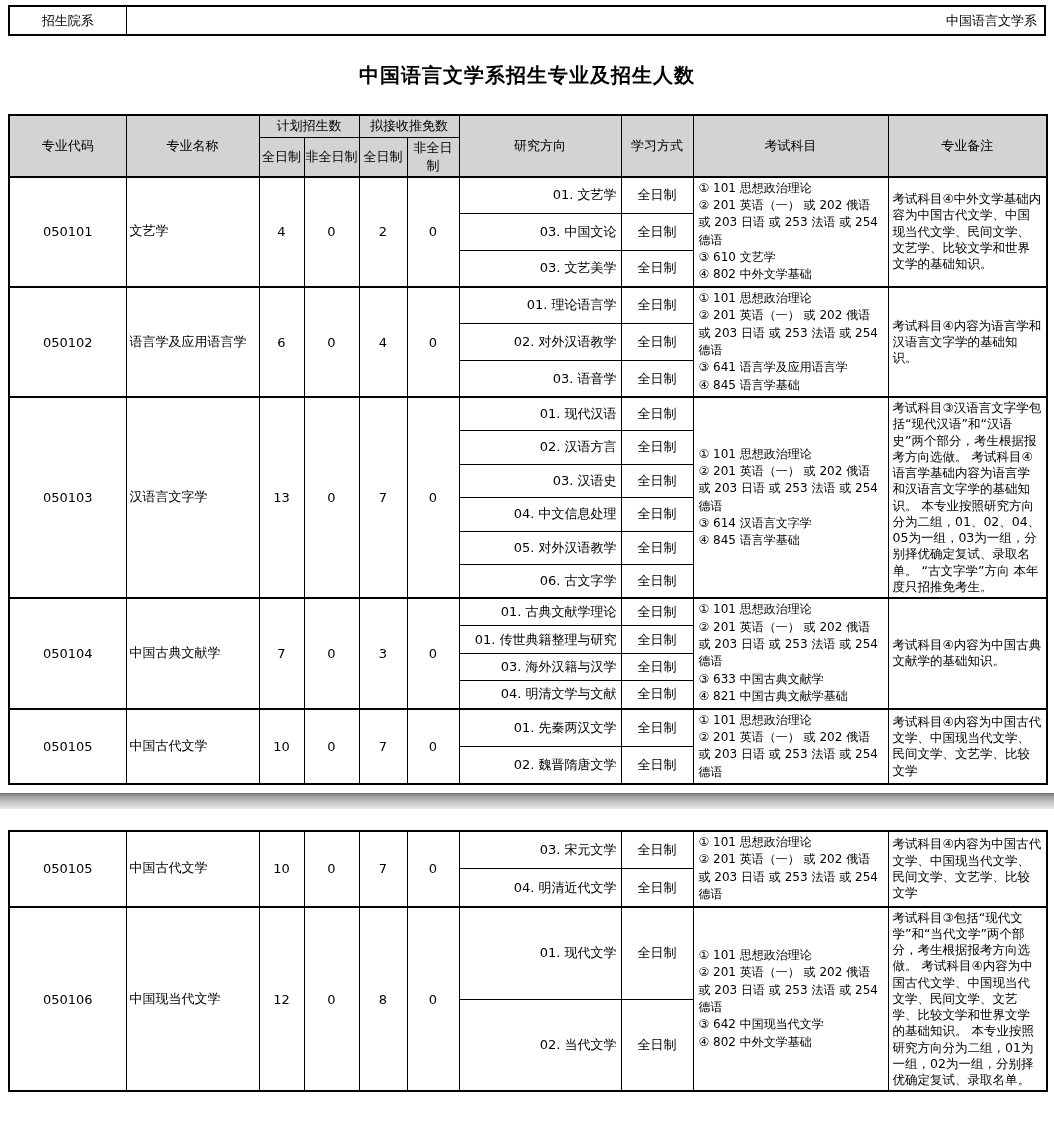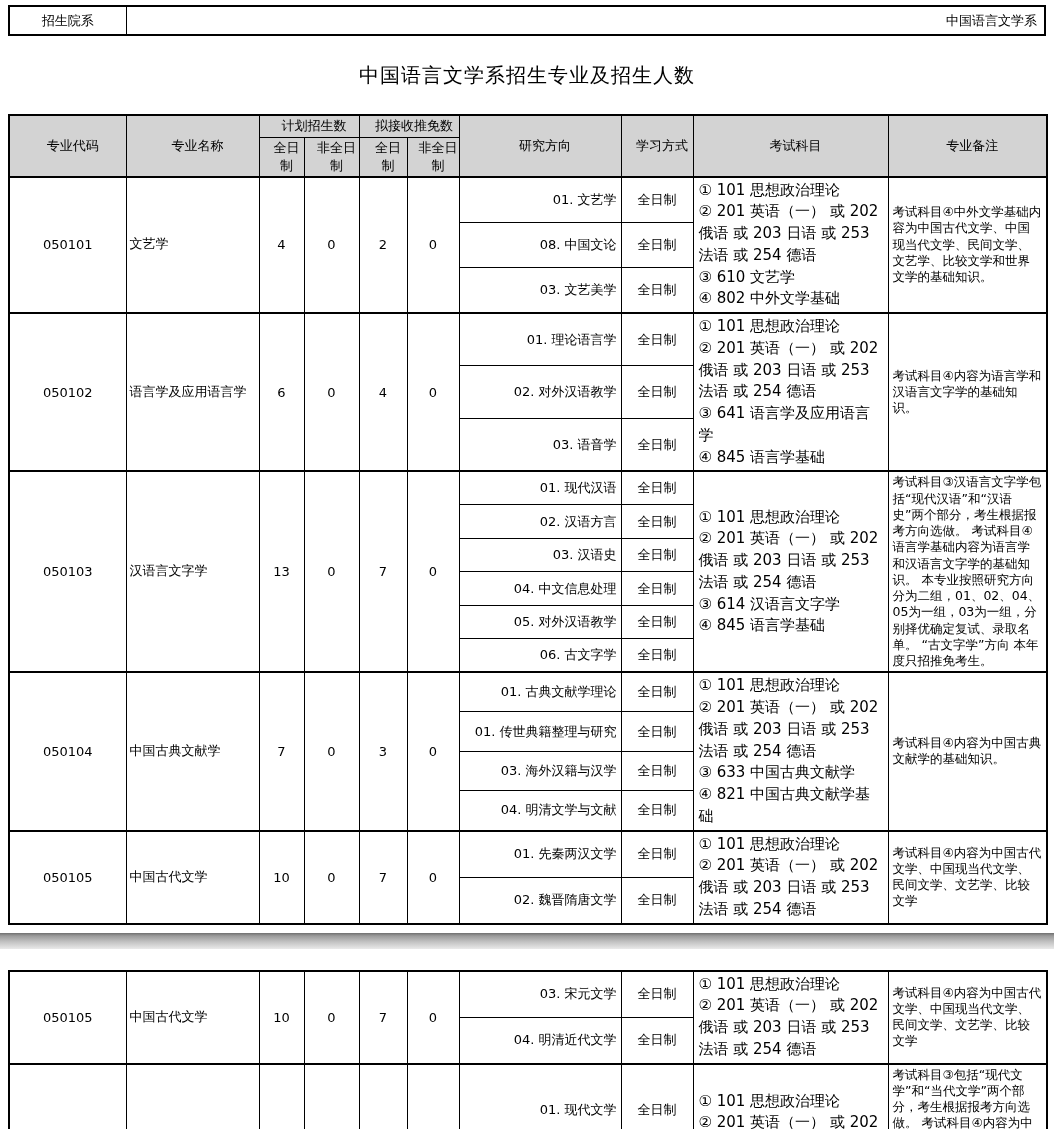--- a/index.html
+++ b/index.html
@@ -8,34 +8,34 @@
 
   table { border-collapse:collapse; table-layout:fixed; }
 
   
   .info-table { width:1038px; margin:5px 0 0 8px; border:2px solid #000; }
   .info-table td { border:1px solid #000; font-size:13px; padding:2px 7px; overflow:hidden; }
   .info-table td.label { text-align:center; padding:2px 2px; }
   .info-table td.value { text-align:right; }
 
   
-  .title { font-size:20px; font-weight:normal; text-align:center; margin:26px 0 0 0; letter-spacing:1px; }
+  .title { font-size:20px; font-weight:bold; text-align:center; margin:26px 0 0 0; letter-spacing:1px; }
 
   
   .main { width:1038px; margin:25px 0 0 8px; border:2px solid #000; }
   .main.second { margin-top:21px; }
   .main th, .main td { border:1px solid #000; overflow:hidden; }
-  .main thead th { background:#d3d3d3; font-weight:normal; font-size:13px; text-align:center;padding-left:11px; }
+  .main thead th { background:#d3d3d3; font-weight:normal; font-size:13px; text-align:center; }
   .main thead tr.h2 th { border-bottom-width:2px; }
   .main tbody tr:first-child > td { border-top-width:2px; }
   .main td { font-size:13px; vertical-align:middle; }
   td.code, td.num, td.mode { text-align:center; }
   td.name { text-align:left; padding:1px 3px; line-height:1.3; }
   td.dir  { text-align:right; padding:1px 4px; }
-  td.exam { text-align:left; padding:2px 5px; white-space:pre-line; line-height:1.45; font-size:15px; }
+  td.exam { text-align:left; padding:2px 5px; white-space:pre-line; line-height:1.45; font-size:12px; }
   td.note { text-align:left; padding:2px 4px; line-height:1.3; font-size:12.5px; }
 
   
   .page-sep { height:16px; width:1054px; margin:8px 0 0 0;
     background:linear-gradient(to bottom,#6f6f6f 0%, #9a9a9a 18%, #c2c2c2 55%, #e9e9e9 100%); }
 </style>
 </head>
 <body>
 
 <div class="page">
@@ -97,21 +97,21 @@
         <td class="num" rowspan="3">0</td>
         <td class="dir">01. 文艺学</td>
         <td class="mode">全日制</td>
         <td class="exam" rowspan="3">① 101 思想政治理论
 ② 201 英语（一） 或 202 俄语 或 203 日语 或 253 法语 或 254 德语
 ③ 610 文艺学
 ④ 802 中外文学基础</td>
         <td class="note" rowspan="3">考试科目④中外文学基础内容为中国古代文学、中国现当代文学、民间文学、文艺学、比较文学和世界文学的基础知识。</td>
       </tr>
       <tr style="height:30px">
-        <td class="dir">08. 中国文论</td>
+        <td class="dir">03. 中国文论</td>
         <td class="mode">全日制</td>
       </tr>
       <tr style="height:30px">
         <td class="dir">03. 文艺美学</td>
         <td class="mode">全日制</td>
       </tr>
     </tbody>
 
     <tbody>
       <tr style="height:30px">

